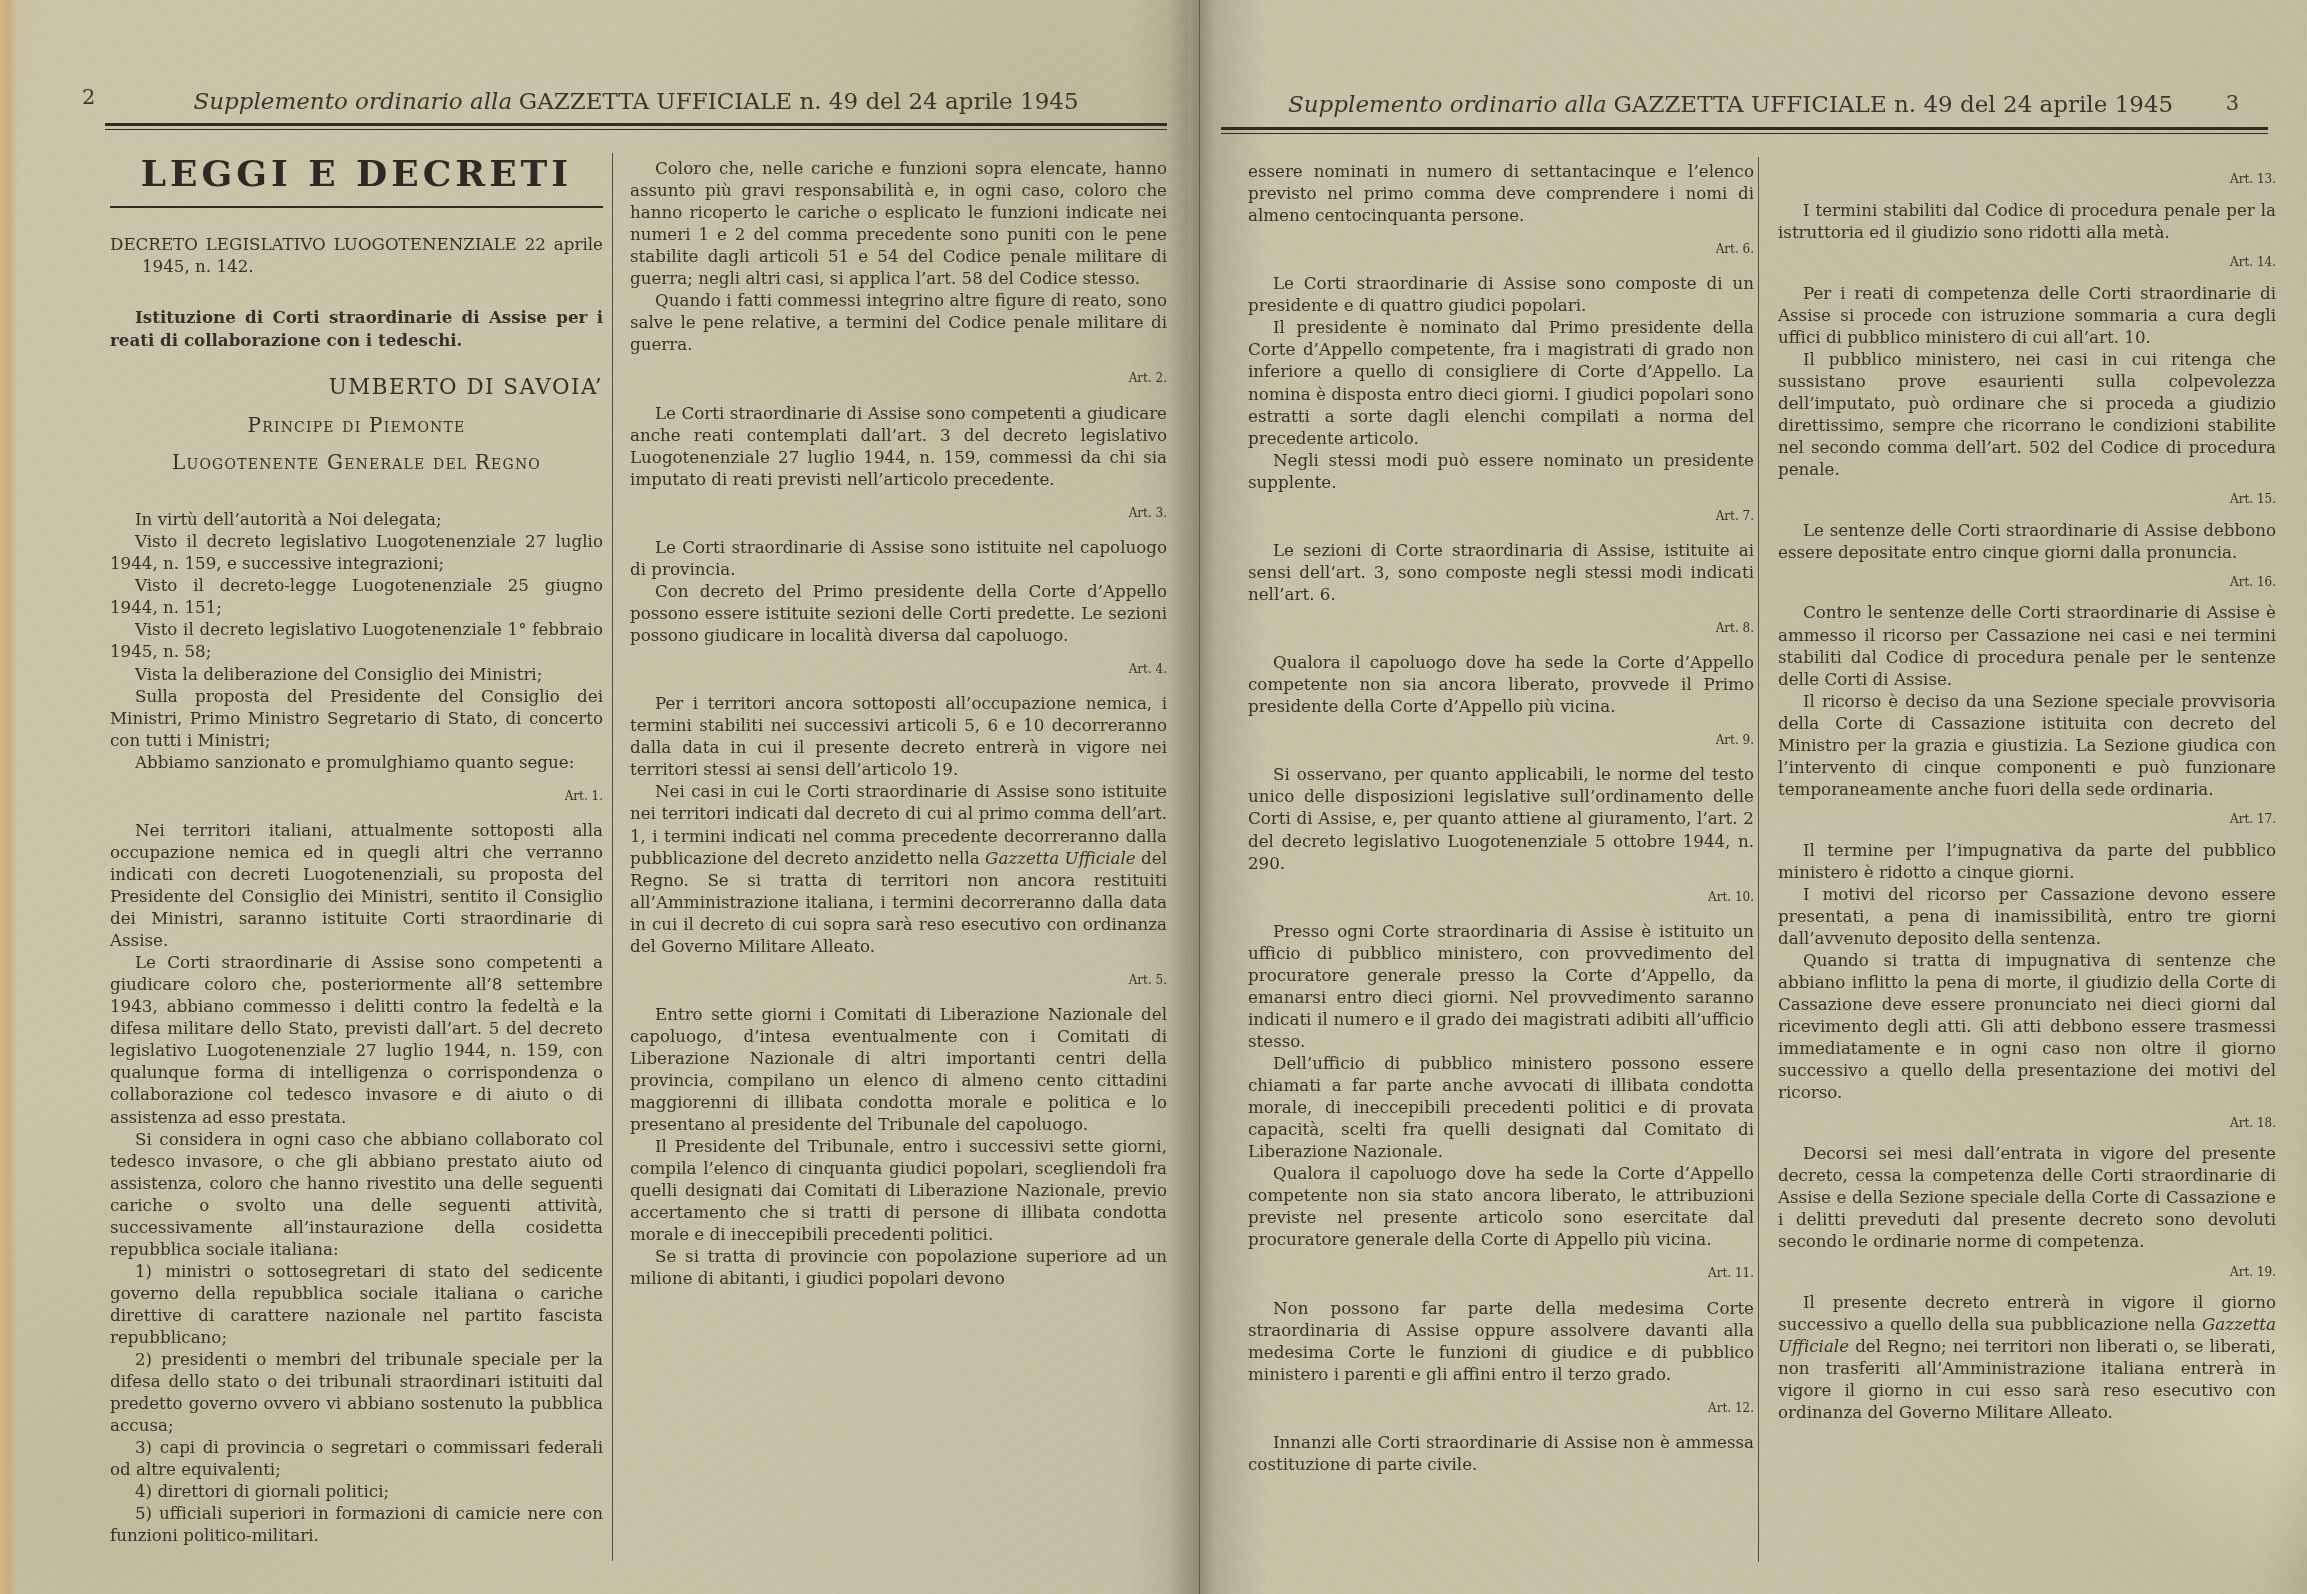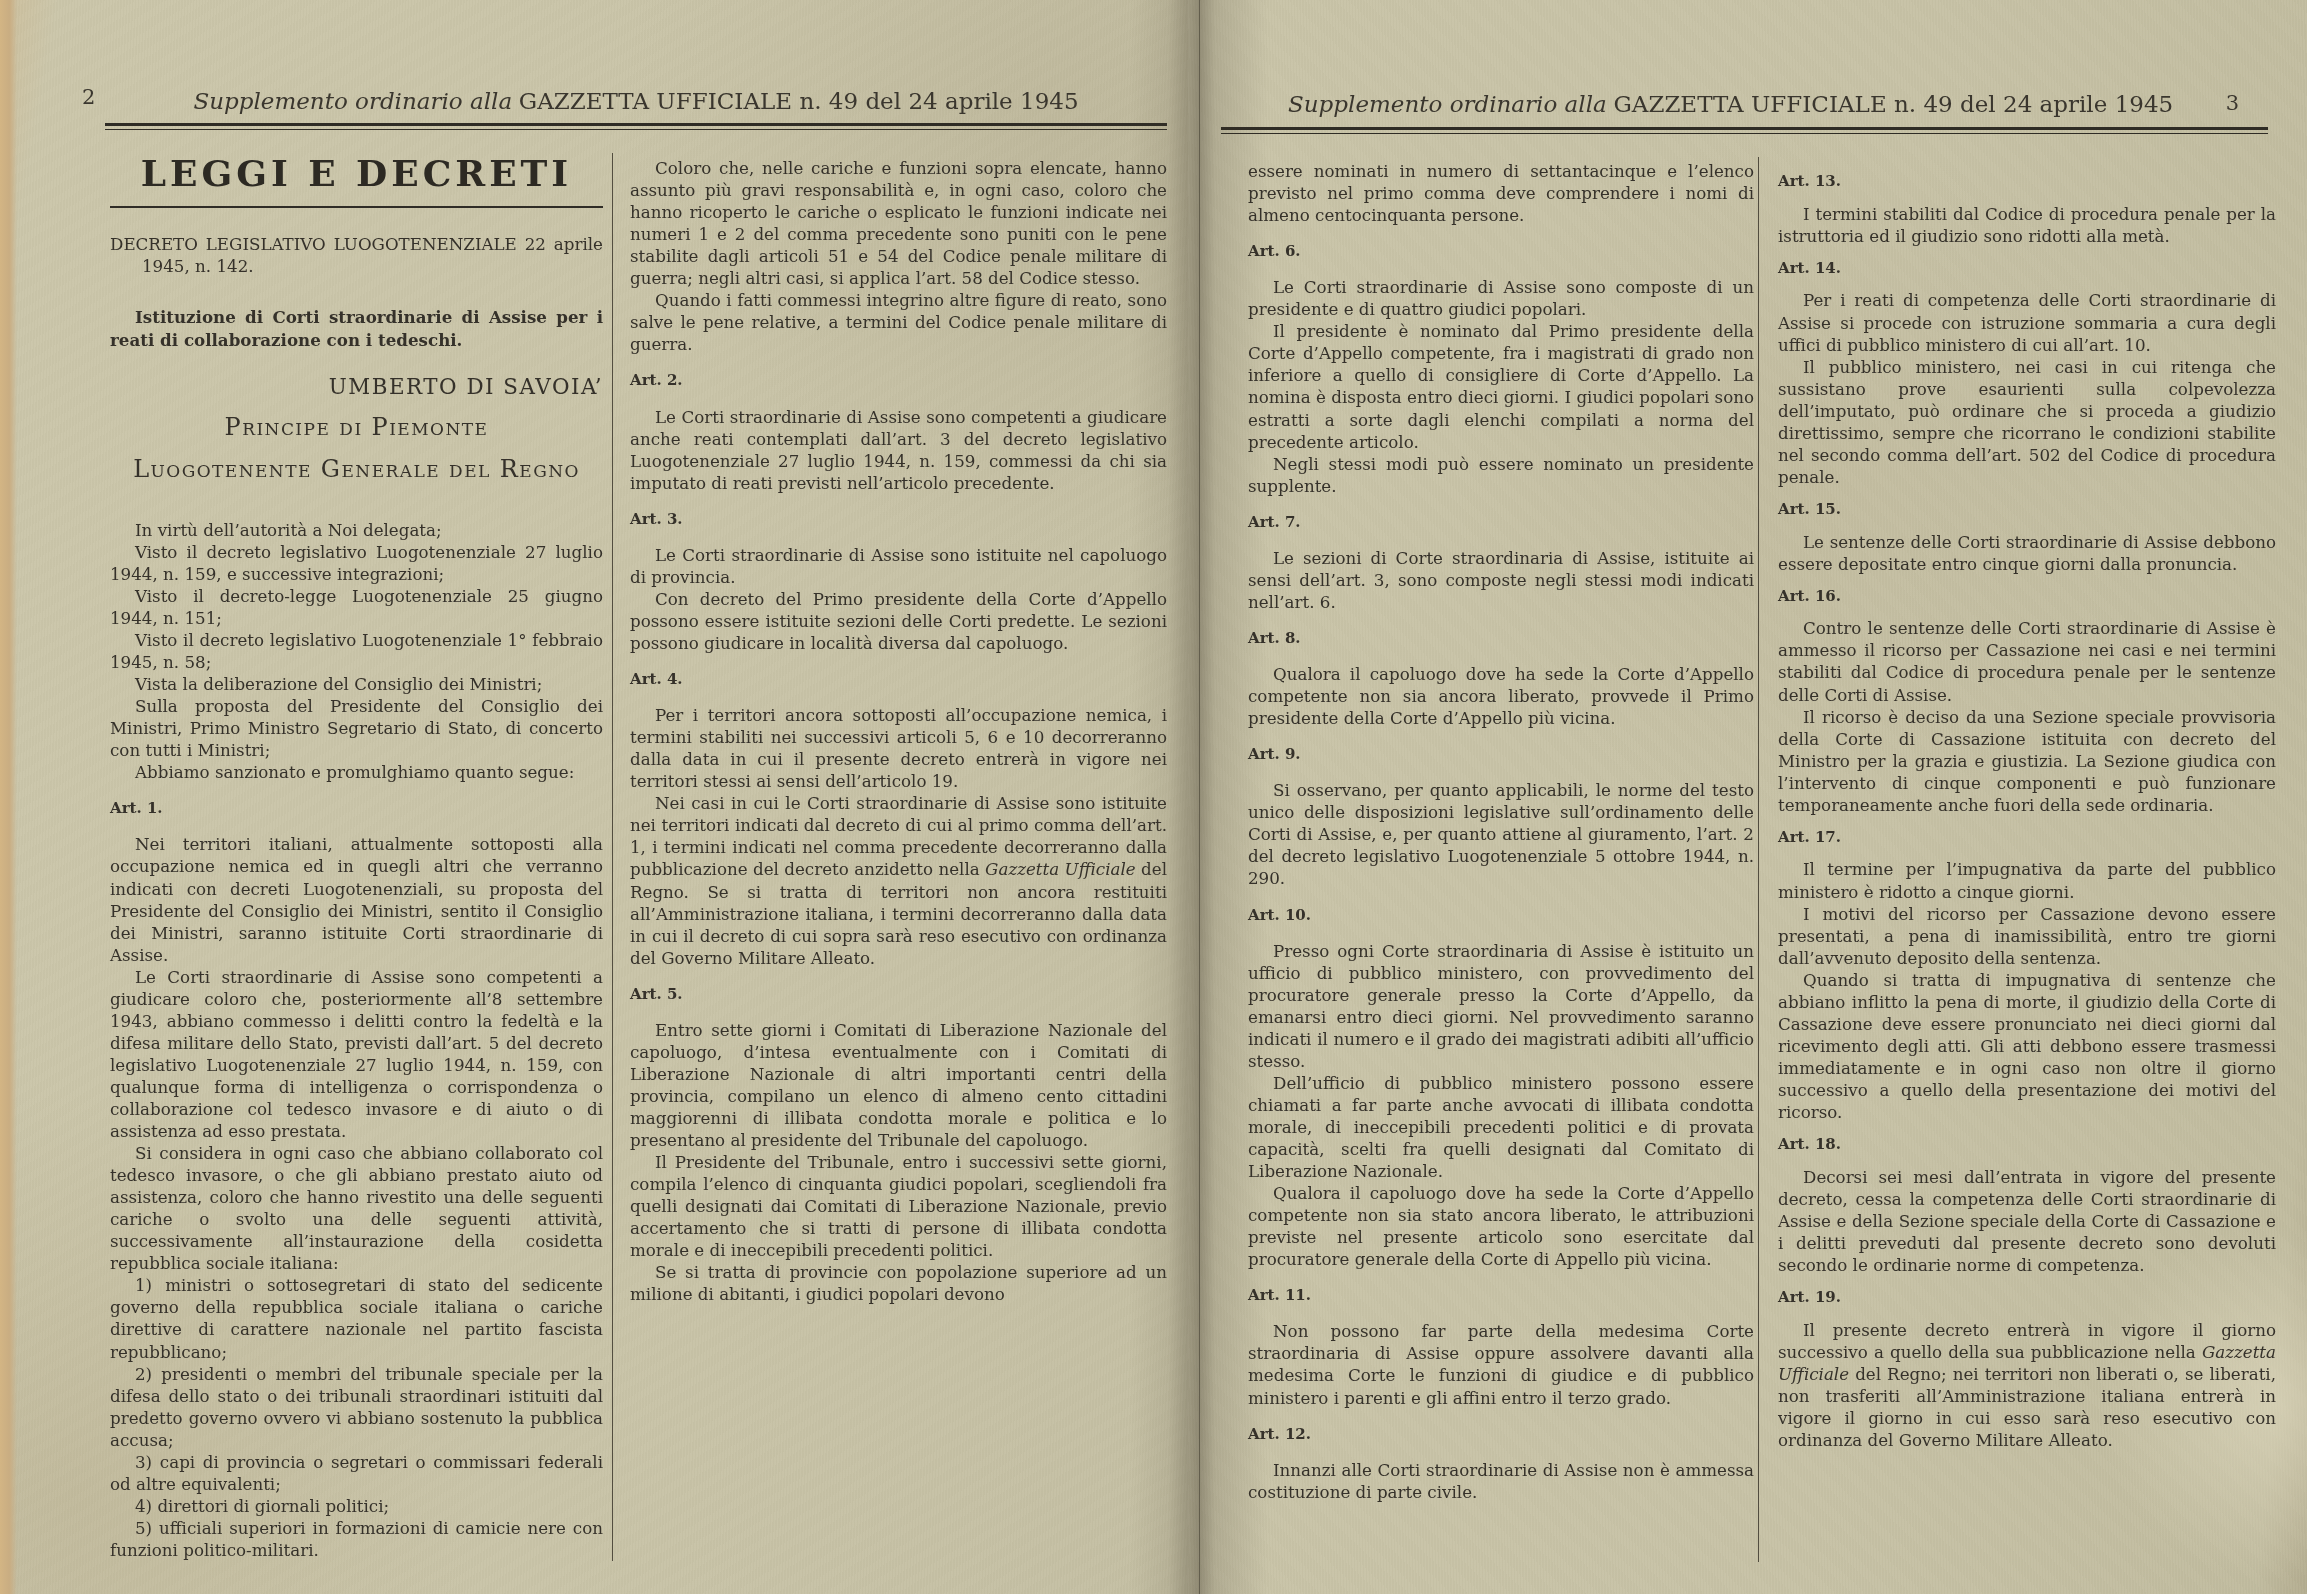--- a/index.html
+++ b/index.html
@@ -67,25 +67,25 @@
   .page.right .rule2{left:33px;top:127px;width:1047px;}
 
   .masthead{
     margin:0;font-size:36px;font-weight:bold;letter-spacing:.11em;
     text-align:center;line-height:1.15;color:#2d2a23;white-space:nowrap;
   }
   .thinrule{height:1.9px;background:#2f2c26;margin:11.4px 0 0;}
   .kicker{margin:25px 0 0;padding-left:32px;text-indent:-32px;line-height:1.34;}
   .subject{margin:29px 0 0;font-weight:bold;text-indent:25px;line-height:1.34;}
   .cc{margin:22px 0 0;text-align:right;font-size:21.4px;letter-spacing:.07em;text-indent:0;}
-  .csc{margin:10.5px 0 0;text-align:center;font-variant:small-caps;font-size:24px;letter-spacing:.06em;text-indent:0;}
+  .csc{margin:10.5px 0 0;text-align:center;font-variant:small-caps;font-size:20px;letter-spacing:.06em;text-indent:0;}
   .csc + .body{margin-top:33px;}
   p.body{margin:0;text-indent:25px;}
   p.body.noind{text-indent:0;}
-  h2.art{margin:16px 0 14.3px;font-size:15px;font-weight:bold;text-align:left;text-indent:0;}
+  h2.art{margin:16px 0 14.3px;font-size:12px;font-weight:normal;text-align:right;text-indent:0;}
   .col.c4 h2.art{margin:12.4px 0 10.5px;}
 </style>
 </head>
 <body>
 
 <div class="page left">
   <div class="pagenum">2</div>
   <div class="hdr"><i>Supplemento ordinario alla</i><span>GAZZETTA UFFICIALE n. 49 del 24 aprile 1945</span></div>
   <div class="rule2"></div>
   <div class="col c1">

